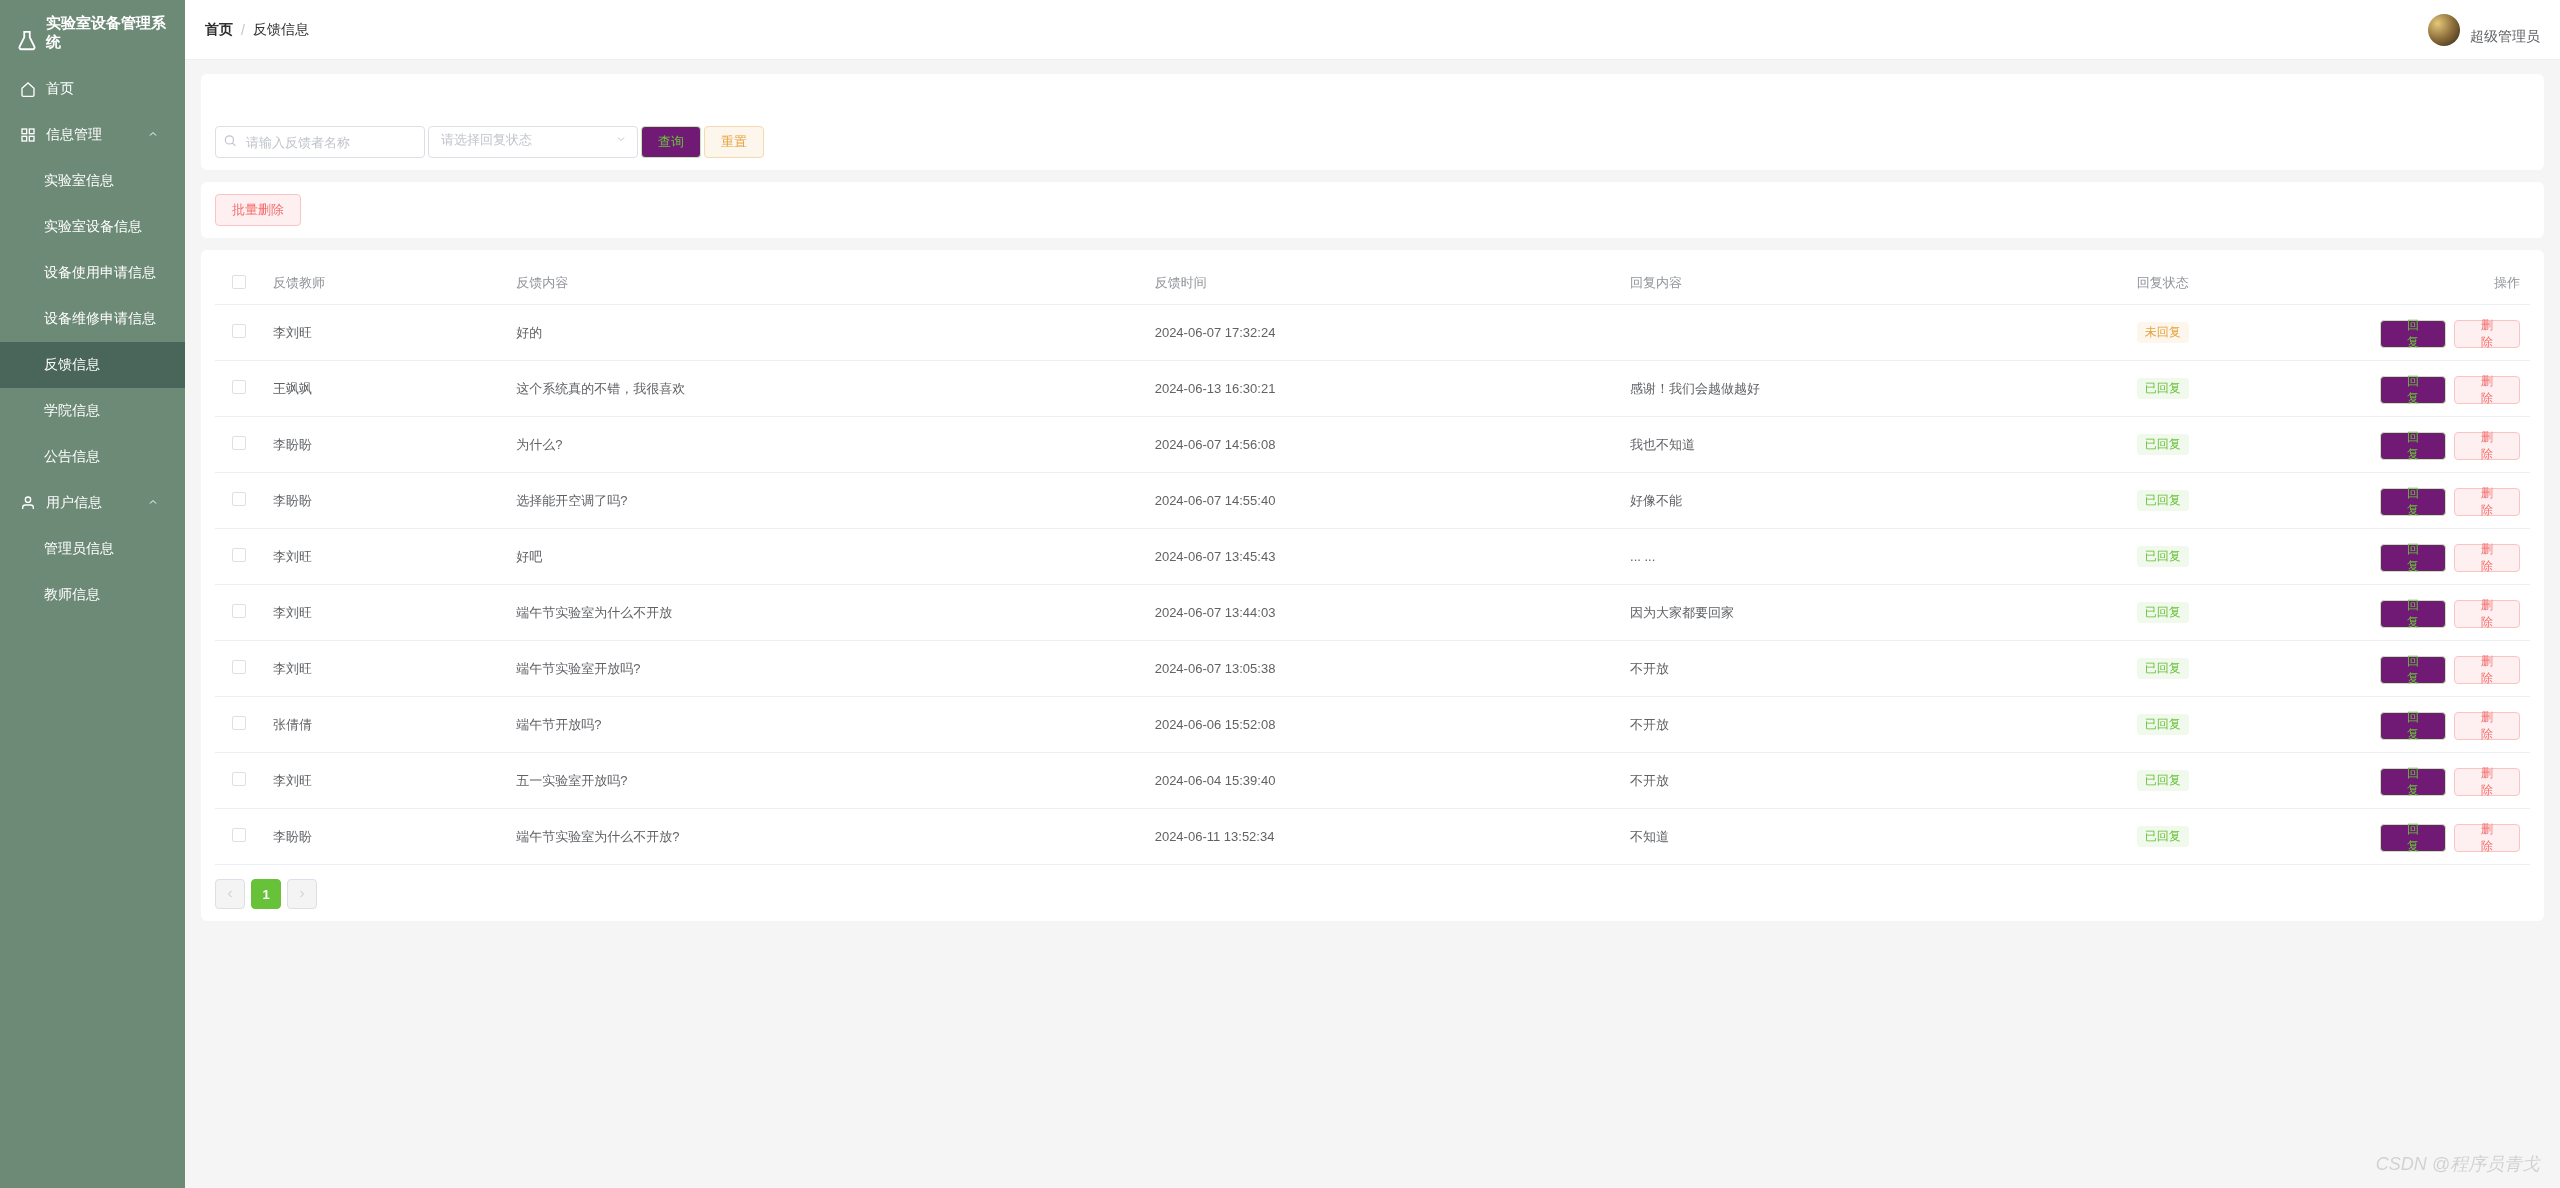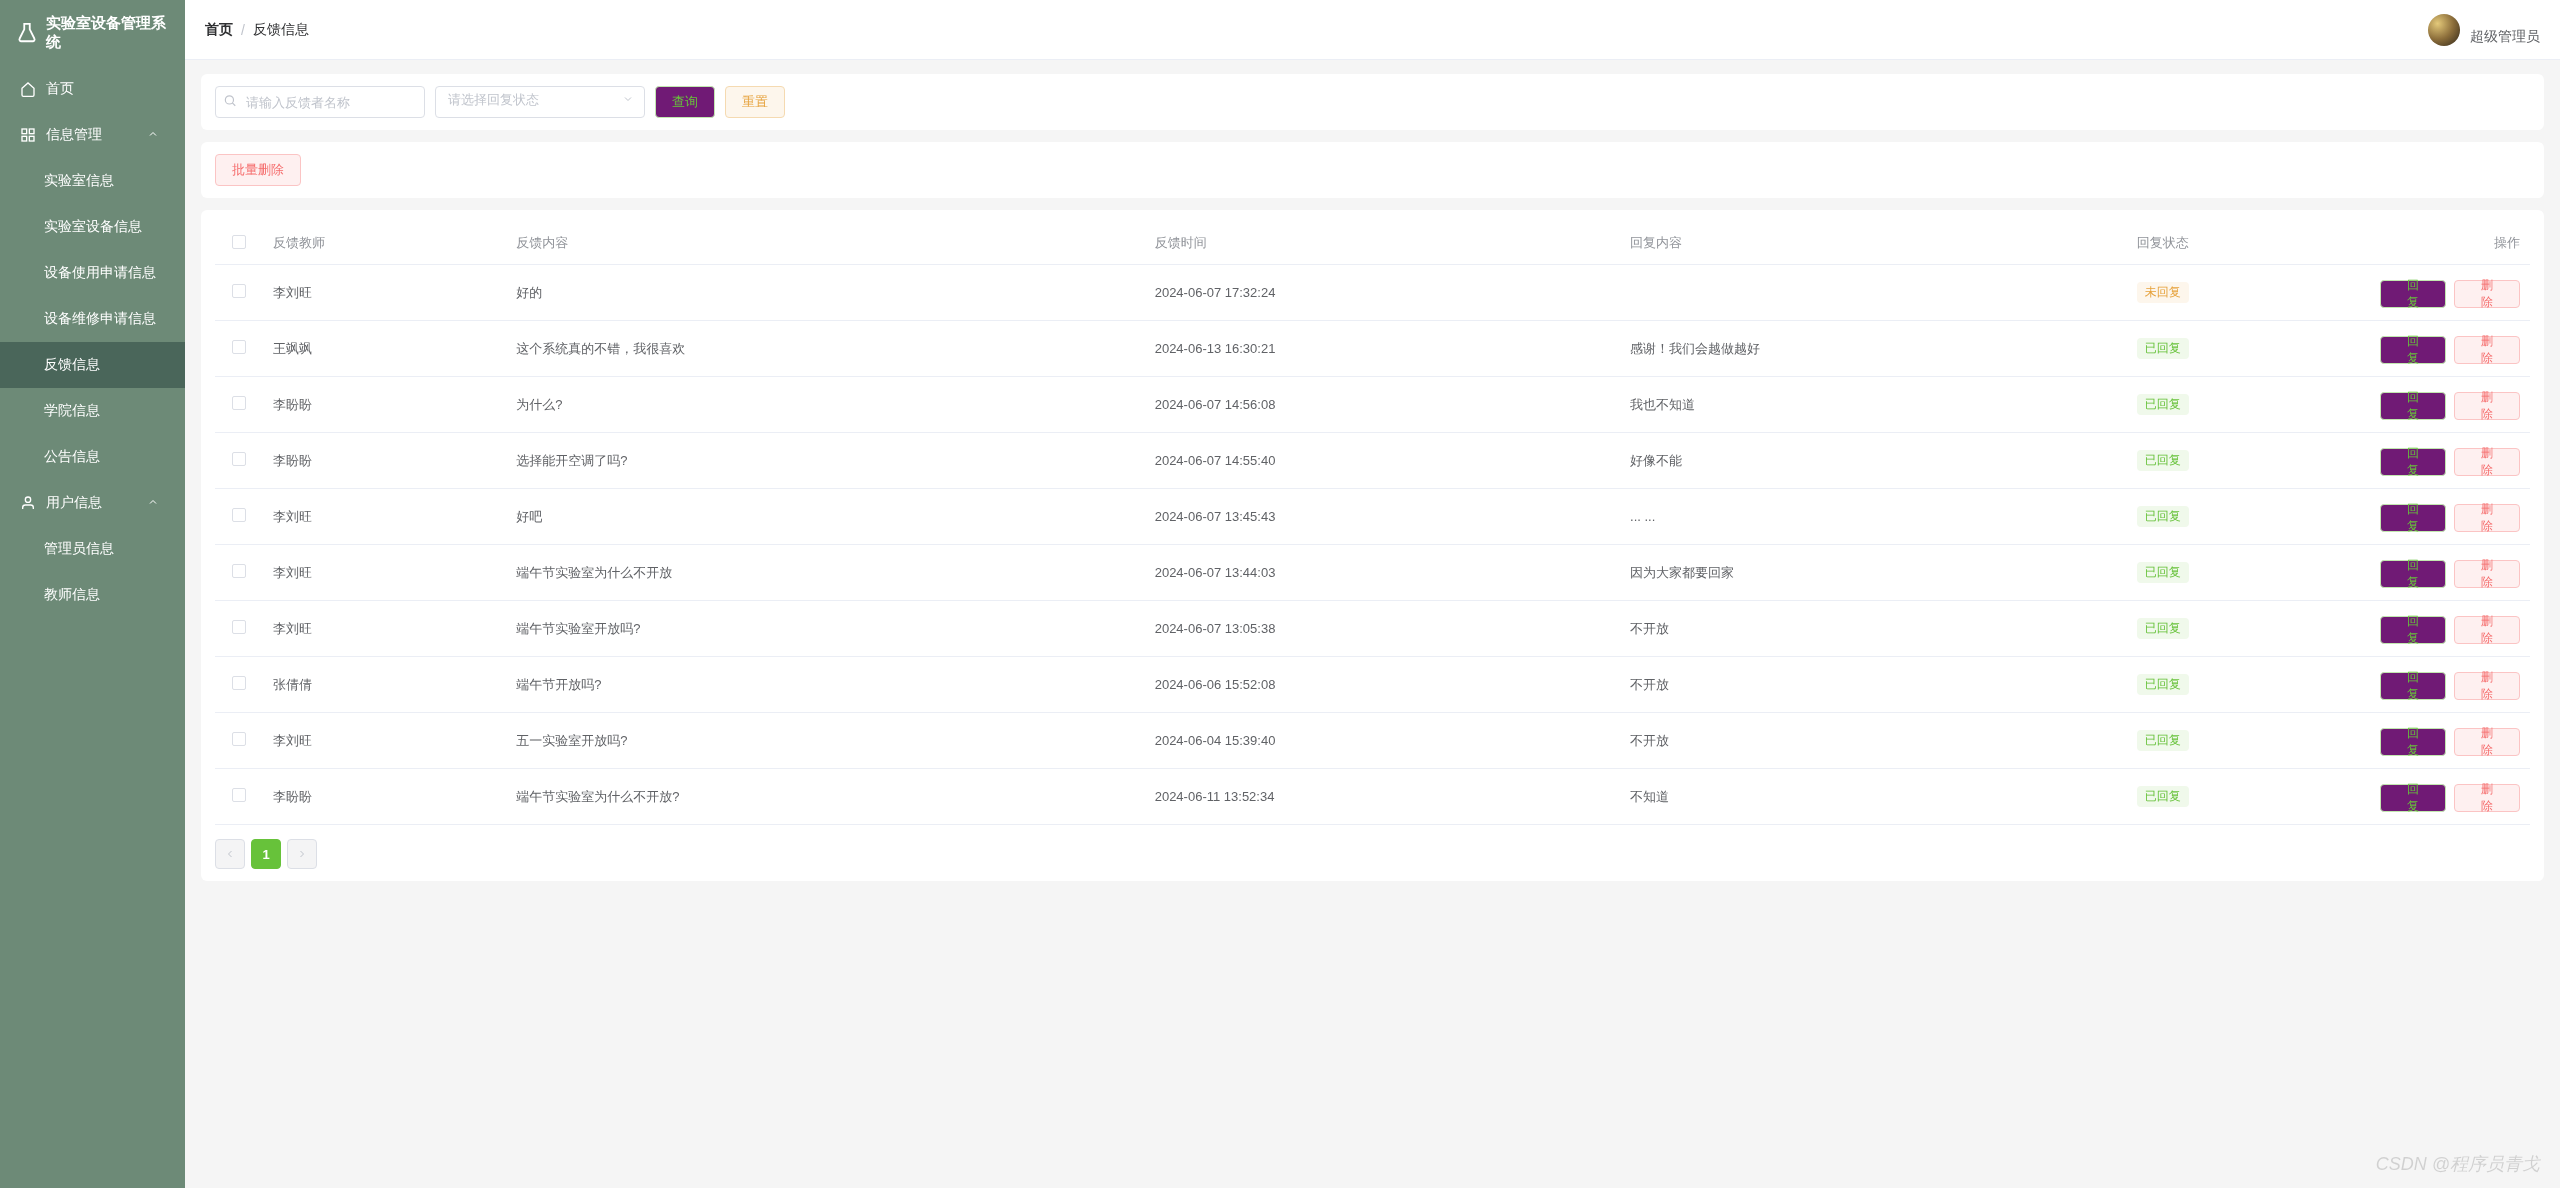--- a/index.html
+++ b/index.html
@@ -1,42 +1,42 @@
 <!DOCTYPE html>
 <html><head>
   <meta charset="utf-8">
   <style>
     * { margin: 0; padding: 0; box-sizing: border-box; }
     body { font-family: -apple-system, BlinkMacSystemFont, "Segoe UI", "PingFang SC", "Microsoft YaHei", sans-serif; font-size: 14px; color: #606266; background: #f5f5f5; }
     .app { display: flex; height: 100vh; min-height: 743px; }
     
     
     .sidebar { width: 185px; background: #6d8a77; color: #fff; flex-shrink: 0; overflow-y: auto; }
-    .logo { display: flex; align-items: center; padding: 14px 16px; font-weight: bold; font-size: 15px; }
+    .logo { display: flex; align-items: flex-end; padding: 14px 16px; font-weight: bold; font-size: 15px; }
     .logo svg { margin-right: 8px; flex-shrink: 0; }
     .menu-item, .submenu-item { display: flex; align-items: center; padding: 14px 20px; cursor: pointer; position: relative; }
     .submenu-item { padding-left: 44px; }
     .submenu-item.active { background: #4a665a; }
     .menu-item svg { margin-right: 10px; flex-shrink: 0; }
     .menu-item .chevron { position: absolute; right: 16px; }
     
     
     .main { flex: 1; display: flex; flex-direction: column; background: #f5f5f5; overflow: hidden; }
     .header { height: 60px; background: #fff; display: flex; align-items: center; justify-content: space-between; padding: 0 20px; border-bottom: 1px solid #ebeef5; }
     .breadcrumb { display: flex; align-items: center; gap: 8px; color: #303133; }
     .breadcrumb .sep { color: #c0c4cc; }
     .breadcrumb .bc-home { font-weight: 600; }
     .user-info { display: flex; align-items: flex-end; gap: 10px; }
     .avatar { width: 32px; height: 32px; border-radius: 50%; background: radial-gradient(circle at 30% 30%, #e4c97a, #8b6d3a 50%, #2c2418); }
     
     .content { flex: 1; padding: 14px 16px; overflow-y: auto; }
     .card { background: #fff; border-radius: 6px; padding: 12px 14px; margin-bottom: 12px; }
     
     
-    .filter-bar { display: flex; gap: 10px; align-items: center; }
+    .filter-bar { display: flex; gap: 3px; align-items: center; margin-top: 40px; }
     .input-wrap { position: relative; }
     .search-input { width: 210px; height: 32px; padding: 0 10px 0 30px; border: 1px solid #dcdfe6; border-radius: 4px; font-size: 13px; color: #606266; }
     .search-input::placeholder { color: #c0c4cc; }
     .search-icon { position: absolute; left: 8px; top: 50%; transform: translateY(-50%); color: #c0c4cc; }
     .select { width: 210px; height: 32px; padding: 0 30px 4px 12px; border: 1px solid #dcdfe6; border-radius: 4px; font-size: 13px; color: #c0c4cc; background: #fff; position: relative; display: flex; align-items: center; cursor: pointer; }
     .select .chev { position: absolute; right: 10px; color: #c0c4cc; }
     .btn { height: 32px; padding: 0 16px; border-radius: 4px; cursor: pointer; font-size: 13px; display: inline-flex; align-items: center; justify-content: center; }
     .btn-plain-green { background: #701a75; border: 1px solid #c2e7b0; color: #67c23a; }
     .btn-plain-orange { background: #fdf6ec; border: 1px solid #f5dab1; color: #e6a23c; }
     .btn-plain-red { background: #fef0f0; border: 1px solid #fbc4c4; color: #f56c6c; }

